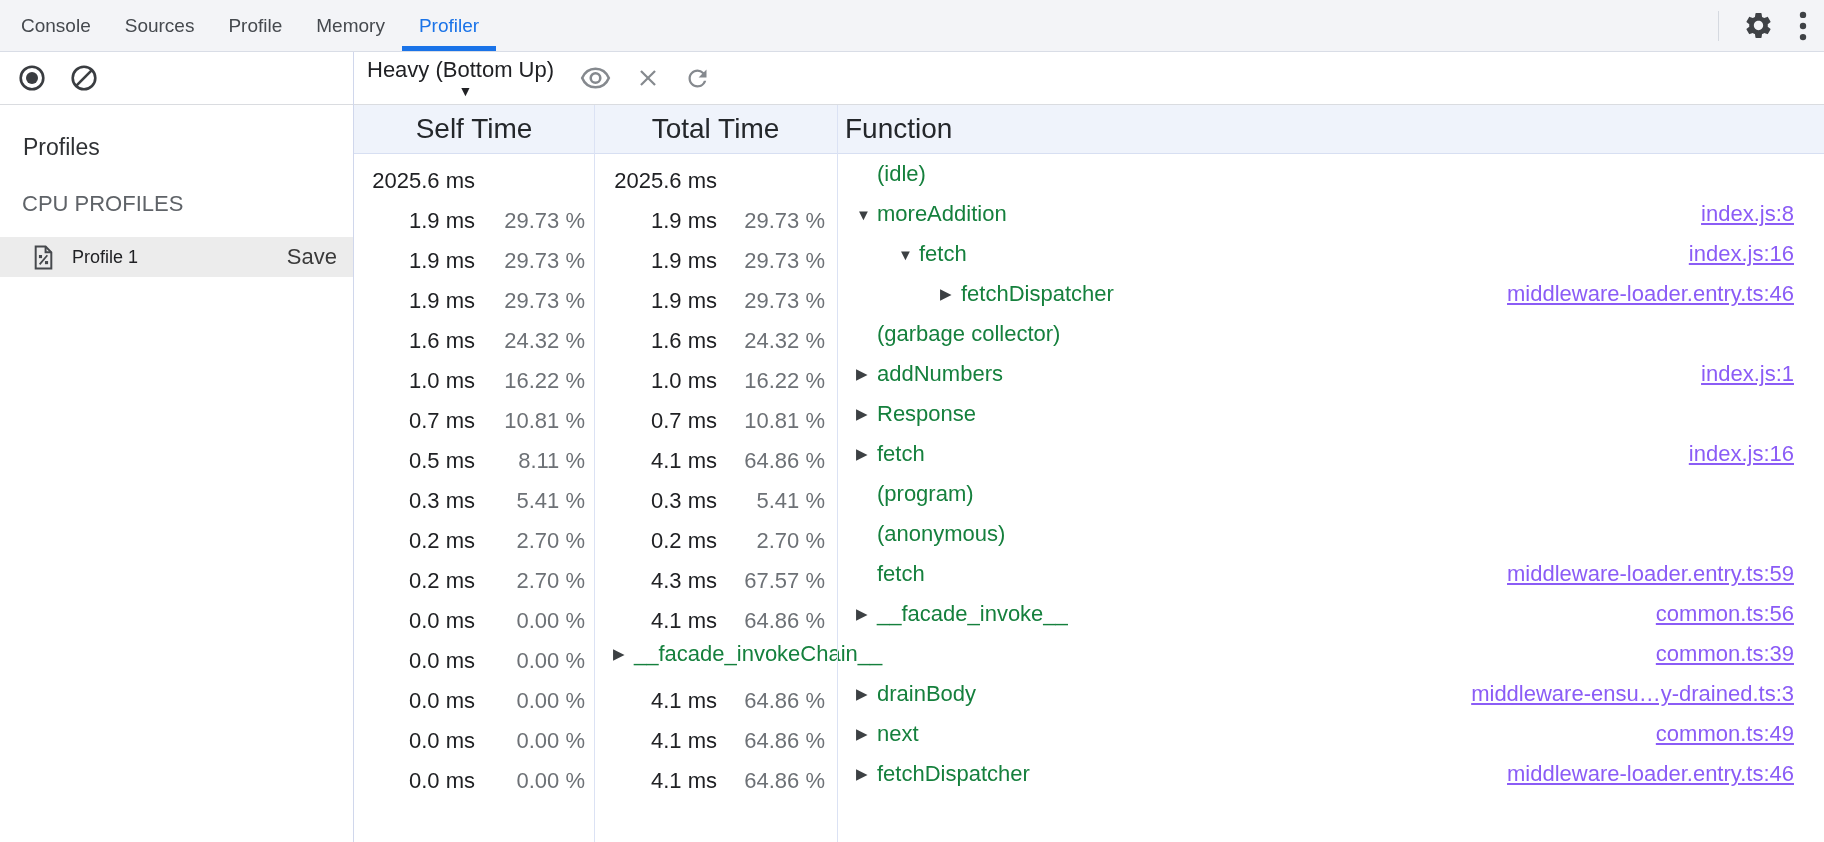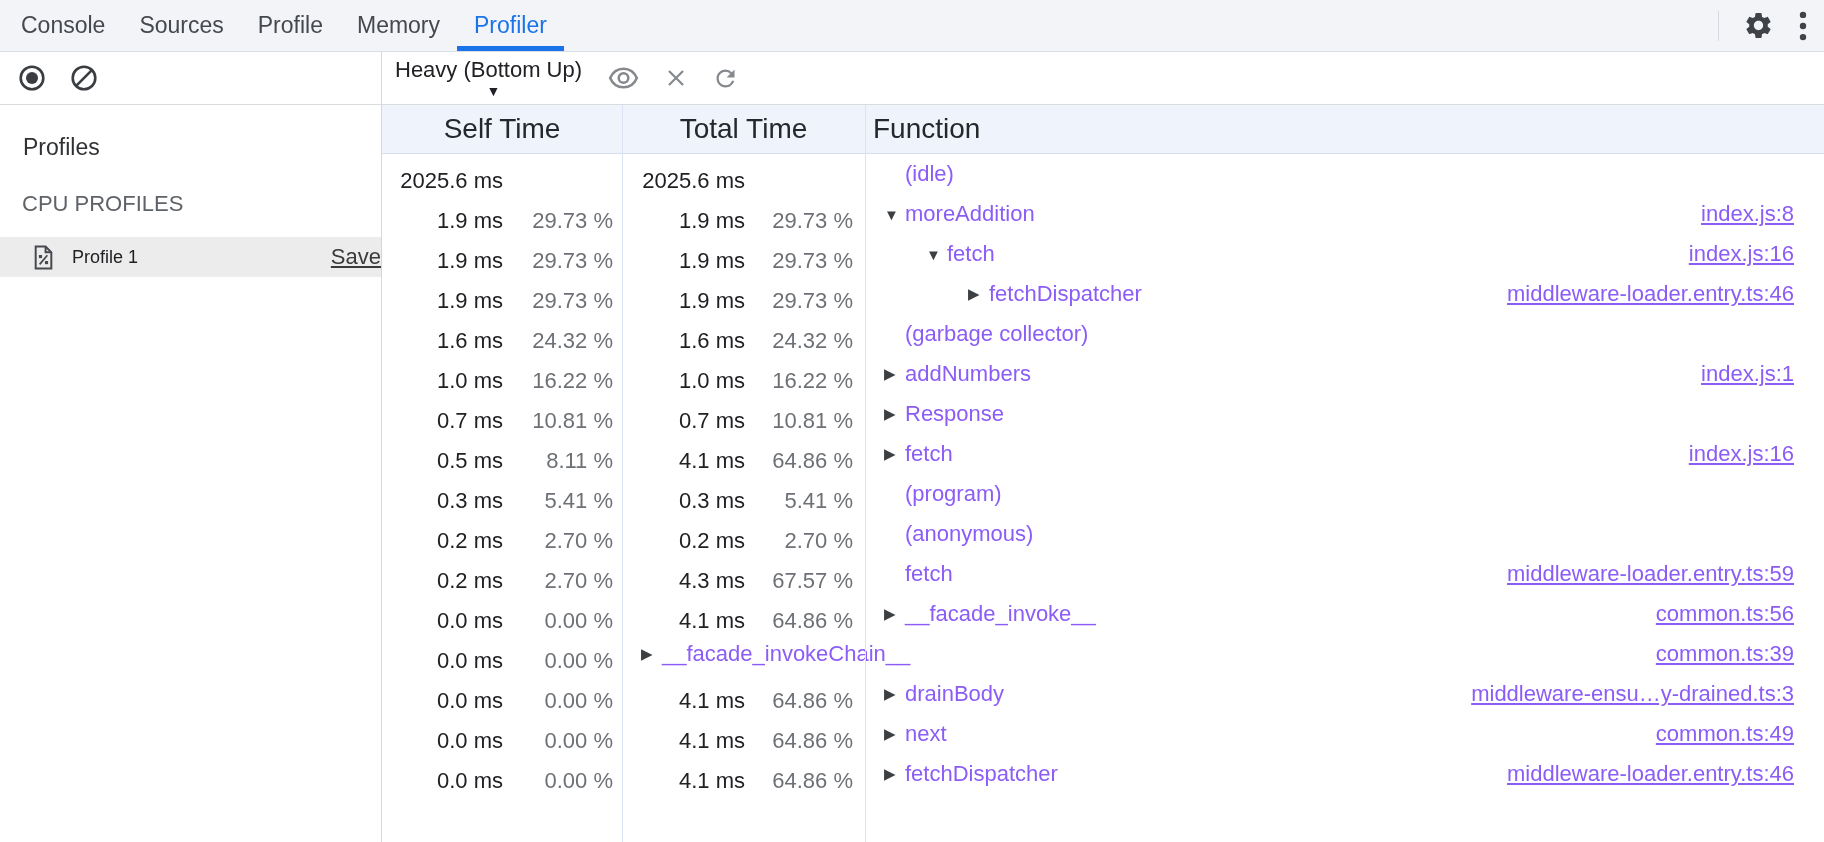--- a/index.html
+++ b/index.html
@@ -3,45 +3,45 @@
 <meta charset="utf-8">
 <style>
   * { margin:0; padding:0; box-sizing:border-box; }
   html,body { width:1824px; height:842px; overflow:hidden; background:#fff;
               font-family:"Liberation Sans", sans-serif; }
 
   
   .tabbar { position:relative; height:52px; background:#f3f4f7;
             border-bottom:1px solid #d9dde6; display:flex; align-items:stretch;
             padding-left:4px; }
-  .tab { display:flex; align-items:center; padding:0 17px; font-size:23px;
+  .tab { display:flex; align-items:center; padding:0 17px; font-size:19px;
          color:#45494e; cursor:default; }
   .tab.active { color:#1a73e8; box-shadow:inset 0 -5px 0 0 #1a73e8; }
   .tabbar-right { position:absolute; right:0; top:0; height:100%;
                   display:flex; align-items:center; gap:24px; padding-right:16px; }
   .tb-divider { width:1px; height:30px; background:#d5d9e0; }
   .icon-btn { display:flex; align-items:center; justify-content:center; }
 
   
   .main { display:flex; height:790px; }
 
   
-  .sidebar { width:382px; border-right:1px solid #d0d7ec; background:#fff;
+  .sidebar { width:354px; border-right:1px solid #d0d7ec; background:#fff;
              display:flex; flex-direction:column; }
   .sidebar-toolbar { height:53px; border-bottom:1px solid #dadce0;
                      display:flex; align-items:center; padding-left:17px; gap:22px; }
   .profiles-heading { margin-top:27px; padding-left:23px; font-size:23px;
                       color:#2f3134; line-height:30px; }
   .cpu-profiles-heading { margin-top:28px; padding-left:22px; font-size:22px;
                           color:#5f6368; line-height:28px; }
   .profile-item { margin-top:19px; height:40px; background:#ececec;
                   display:flex; align-items:center; padding-left:33px; }
   .profile-name { margin-left:18px; font-size:18px; color:#202124; }
-  .save-link { margin-left:auto; font-size:22px;
-               color:#3a3a3a; text-decoration:underline; cursor:pointer; }
+  .save-link { margin-left:auto; margin-right:16px; font-size:22px;
+               color:#3a3a3a; cursor:pointer; }
 
   
   .content { position:relative; flex:1; background:#fff; }
   .grid-toolbar { height:53px; border-bottom:1px solid #dadce0;
                   display:flex; align-items:center; padding-left:13px; }
   .view-selector { display:flex; align-items:center; font-size:22px;
                    color:#202124; cursor:pointer;flex-direction:column; }
   .view-selector .caret { font-size:14px; margin-left:10px; color:#202124; }
   .gt-icons { display:flex; align-items:center; gap:23px; margin-left:25px; }
 
@@ -62,21 +62,21 @@
   .cell-self  { width:240px; padding-right:9px; }
   .cell-total { width:243px; padding-right:12px; }
   .t-ms  { text-align:right; color:#202124; white-space:pre; }
   .cell-self  .t-ms { width:121px; }  .cell-self  .t-pct { width:110px; }
   .cell-total .t-ms { width:123px; }  .cell-total .t-pct { width:108px; }
   .t-pct { text-align:right; color:#6d7176; white-space:pre; }
   .cell-fn { flex:1; display:flex; align-items:center; padding-left:19px;
              padding-right:30px; min-width:0; }
   .fn-arrow { display:inline-block; width:21px; font-size:15px; color:#3c4043;
               flex:0 0 21px; }
-  .fn-label { color:#8b5cf6; white-space:pre; }
+  .fn-label { color:#15803d; white-space:pre; }
   .fn-link { margin-left:auto; color:#8b5cf6; text-decoration:underline;
              white-space:pre; cursor:pointer; }
 </style>
 </head>
 <body>
 
 <div class="tabbar">
   <div class="tab">Console</div>
   <div class="tab">Sources</div>
   <div class="tab">Profile</div>

